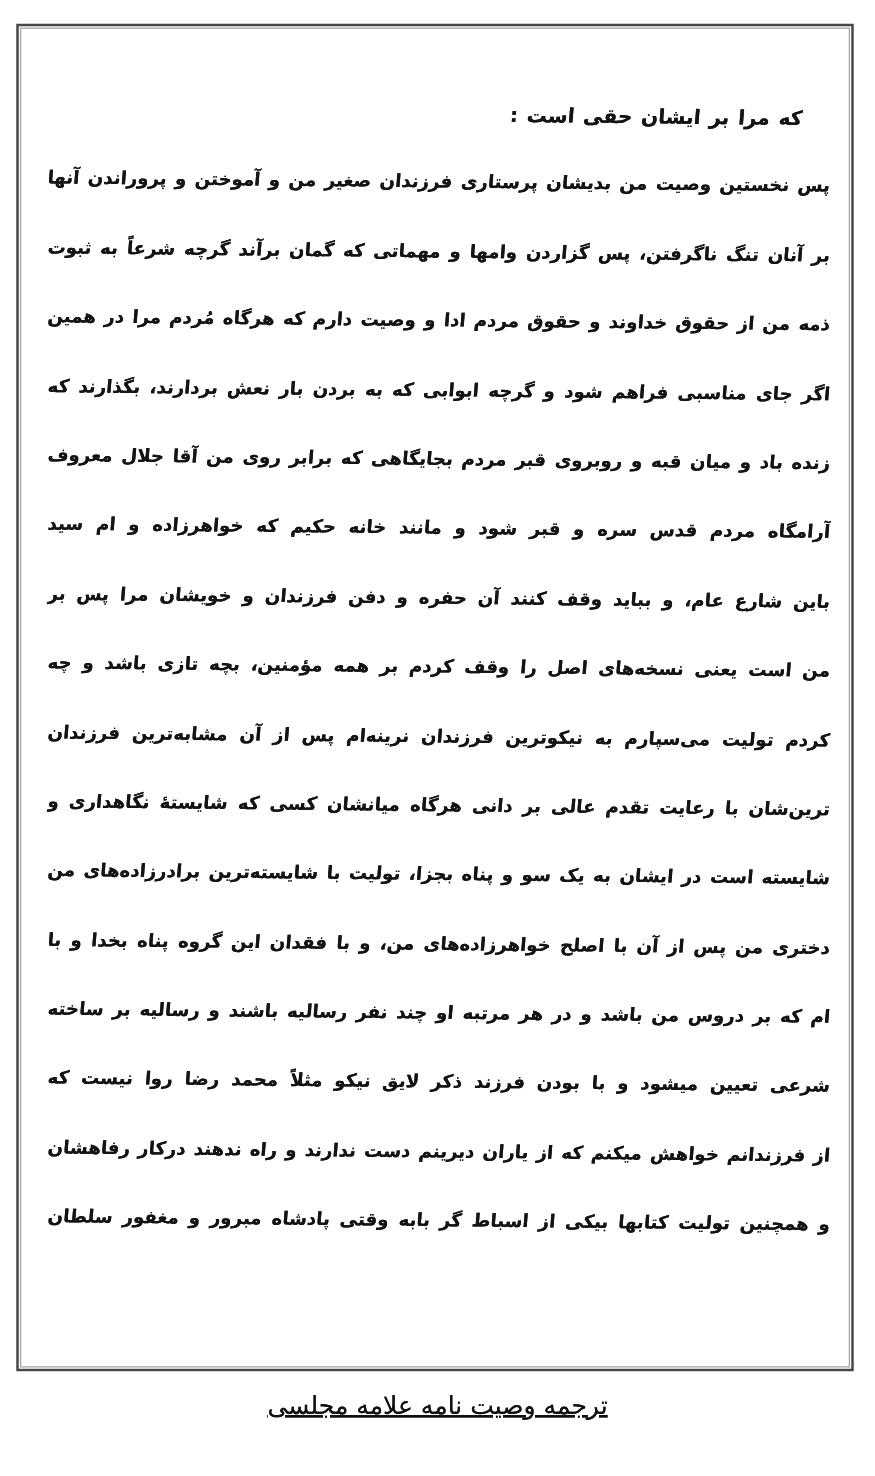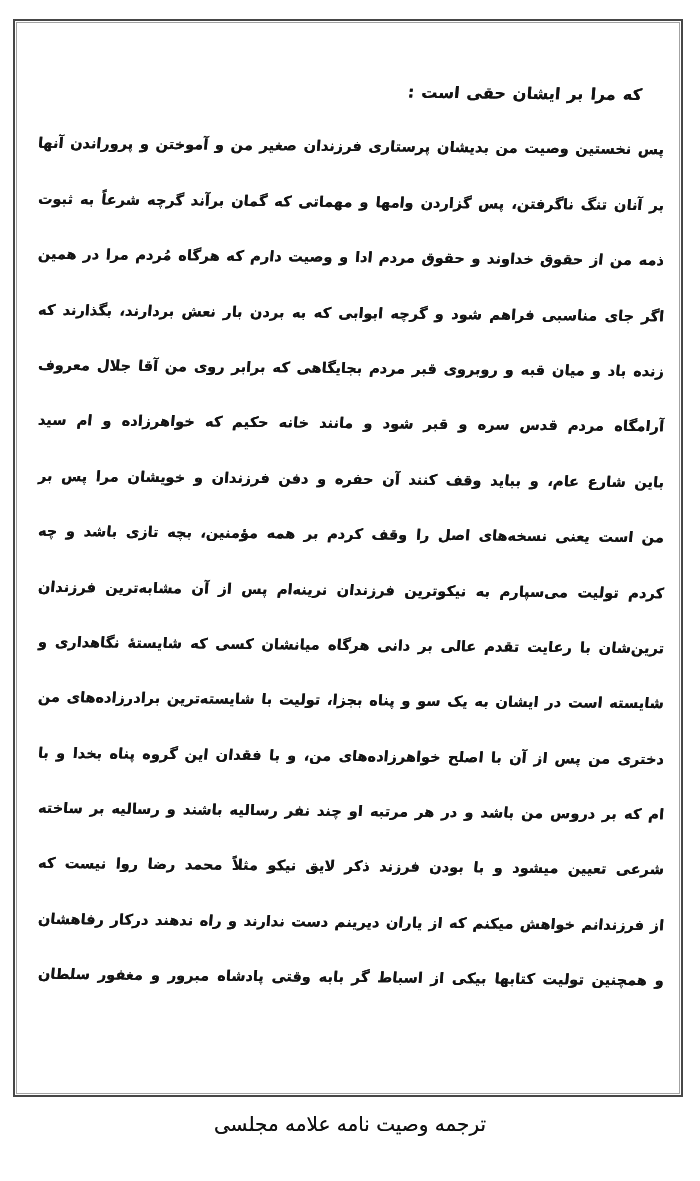--- a/index.html
+++ b/index.html
@@ -62,20 +62,21 @@
     top: 1104px; left: 0;
     width: 700px;
     height: 40px;
     line-height: 40px;
     text-align: center;
     direction: rtl;
     color: #111111;
     font-size: 20px;
     font-family: "DejaVu Sans", sans-serif;
     text-shadow: 0 0 0.4px #222;
+    text-decoration: underline;
   }
 </style>
 </head>
 <body>
 
 <div class="scan-page">
 
   <div class="page-frame">
     <div class="page-frame-inner"></div>
 

